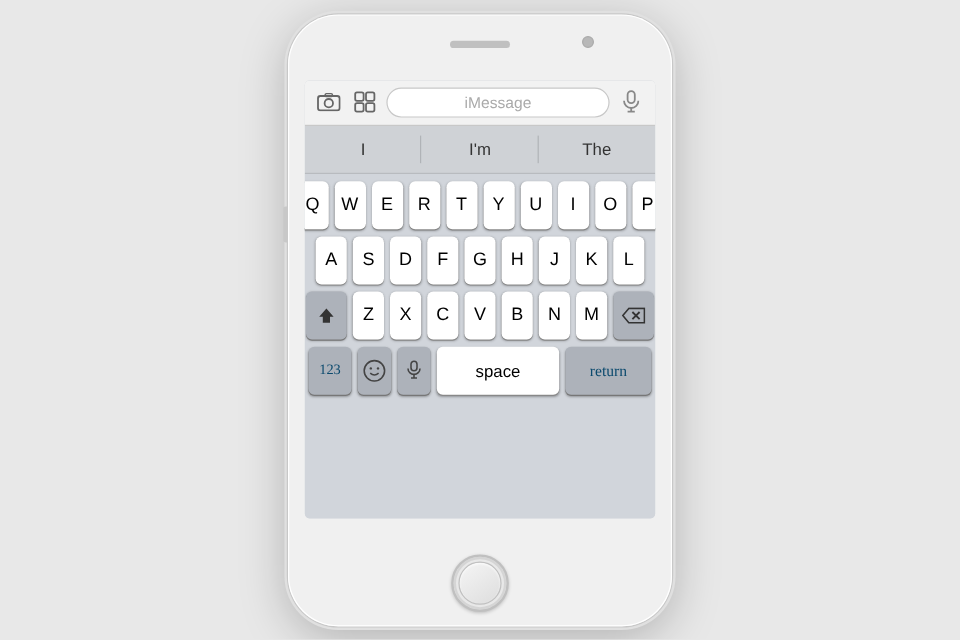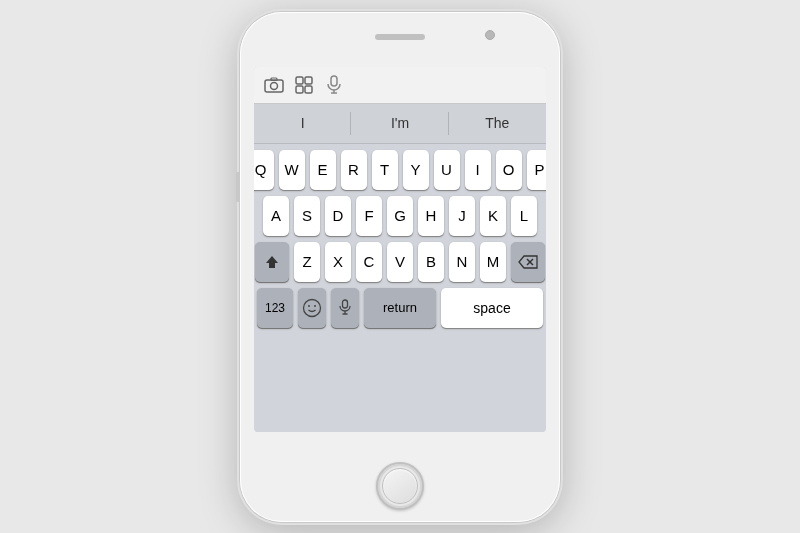--- a/index.html
+++ b/index.html
@@ -144,22 +144,23 @@
       justify-content: center;
       height: 40px;
       width: 26px;
       box-shadow: 0 1px 0 #888, 0 1px 2px rgba(0,0,0,0.3);
       cursor: pointer;
       flex-shrink: 0;
     }
 
     .key-dark {
       background: #adb2ba;
-      color: #000000;
+      color: #0c4a6e;
       box-shadow: 0 1px 0 #777, 0 1px 2px rgba(0,0,0,0.3);
+      font-family: Liberation Serif, serif;
     }
 
     .key-shift {
       width: 34px;
     }
 
     .key-delete {
       width: 34px;
       font-size: 13px;
     }
@@ -271,20 +272,21 @@
           </svg>
         </div>
         <div class="toolbar-icon">
           <svg width="20" height="20" viewBox="0 0 20 20">
             <rect x="2" y="2" width="7" height="7" rx="1.5" fill="none" stroke="#666" stroke-width="1.5"></rect>
             <rect x="11" y="2" width="7" height="7" rx="1.5" fill="none" stroke="#666" stroke-width="1.5"></rect>
             <rect x="2" y="11" width="7" height="7" rx="1.5" fill="none" stroke="#666" stroke-width="1.5"></rect>
             <rect x="11" y="11" width="7" height="7" rx="1.5" fill="none" stroke="#666" stroke-width="1.5"></rect>
           </svg>
         </div>
+        <div class="toolbar-input">iMessage</div>
         <div class="toolbar-mic">
           <svg width="14" height="20" viewBox="0 0 14 20">
             <rect x="4" y="1" width="6" height="10" rx="3" fill="none" stroke="#888" stroke-width="1.5"></rect>
             <path d="M1 9c0 3.3 2.7 6 6 6s6-2.7 6-6" fill="none" stroke="#888" stroke-width="1.5"></path>
             <line x1="7" y1="15" x2="7" y2="18" stroke="#888" stroke-width="1.5"></line>
             <line x1="4" y1="18" x2="10" y2="18" stroke="#888" stroke-width="1.5"></line>
           </svg>
         </div>
       </div>
 
@@ -354,22 +356,22 @@
             </svg>
           </div>
           <div class="key key-dark key-mic">
             <svg width="12" height="17" viewBox="0 0 12 17">
               <rect x="3.5" y="1" width="5" height="8" rx="2.5" fill="none" stroke="#444" stroke-width="1.3"></rect>
               <path d="M1 7c0 2.8 2.2 5 5 5s5-2.2 5-5" fill="none" stroke="#444" stroke-width="1.3"></path>
               <line x1="6" y1="12" x2="6" y2="15" stroke="#444" stroke-width="1.3"></line>
               <line x1="3.5" y1="15" x2="8.5" y2="15" stroke="#444" stroke-width="1.3"></line>
             </svg>
           </div>
+          <div class="key key-space">space</div>
           <div class="key key-dark key-return">return</div>
-          <div class="key key-space">space</div>
         </div>
       </div>
 
     </div>
 
     <div class="home-button-area">
       <div class="home-button-inner"></div>
     </div>
   </div>
 </div>

